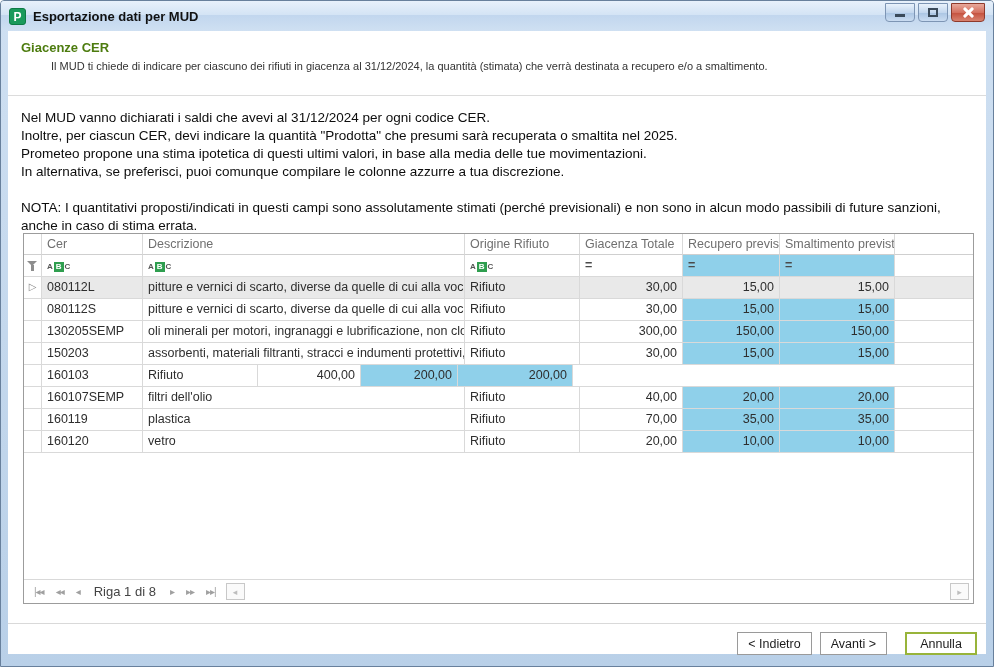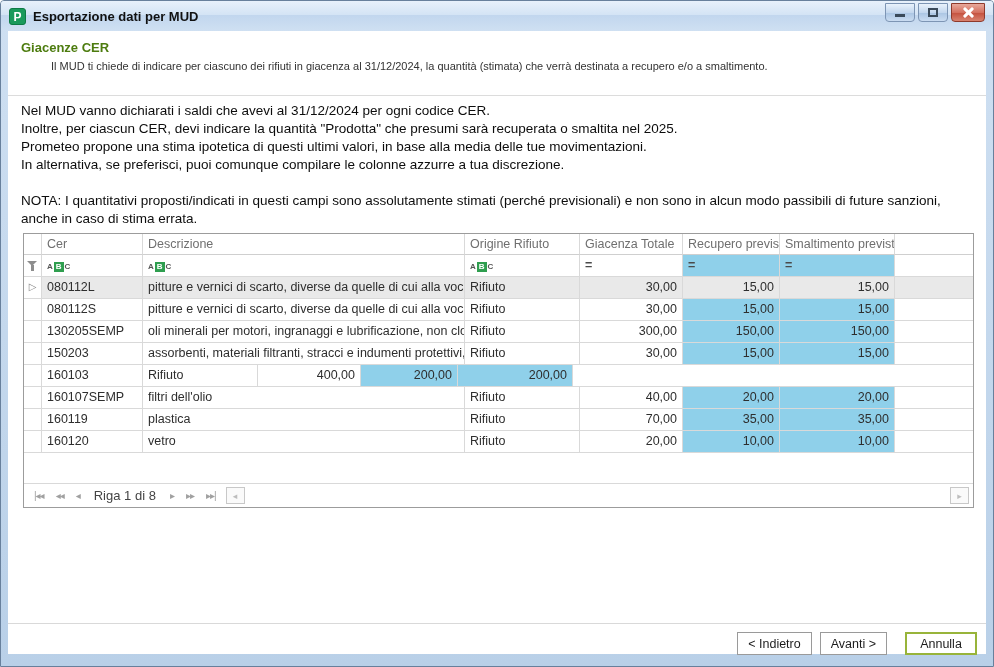--- a/index.html
+++ b/index.html
@@ -32,25 +32,25 @@
   .glyph-x::after { transform:rotate(-45deg); }
 
   
   .client { position:absolute; top:30px; left:7px; right:7px; bottom:12px; background:#fff; }
 
   .head { position:absolute; top:9px; left:13px; right:10px; }
   .head-title { font-weight:bold; font-size:13px; color:#4d7c0f; }
   .head-sub { margin-top:5px; margin-left:30px; font-size:11px; color:#333; }
   .sep1 { position:absolute; top:64px; left:0; right:0; height:1px; background:#dcdcdc; }
 
-  .intro { position:absolute; top:71px; left:13px; right:16px; line-height:18px; font-size:13.5px; color:#0d0d0d; }
+  .intro { position:absolute; top:78px; left:13px; right:16px; line-height:18px; font-size:13.5px; color:#0d0d0d; }
   .intro .note { margin-top:18px; }
 
   
-  .grid { position:absolute; top:202px; left:15px; width:951px; height:275px;
+  .grid { position:absolute; top:202px; left:15px; width:951px; height:371px;
     border:1px solid #9c9c9c; background:#fff; display:flex; flex-direction:column; font-size:12.5px; }
   .grow { display:flex; flex:0 0 auto; }
   .cell { border-right:1px solid #d9d9d9; border-bottom:1px solid #d9d9d9;
     padding:3px 5px 2px 5px; overflow:hidden; white-space:nowrap; }
   .c-ind  { flex:0 0 18px;  text-align:center; padding:2px 0; }
   .c-cer  { flex:0 0 101px; }
   .c-desc { flex:0 0 322px; }
   .c-orig { flex:0 0 115px; }
   .c-giac { flex:0 0 103px; text-align:right; }
   .c-rec  { flex:0 0 97px;  text-align:right; }

